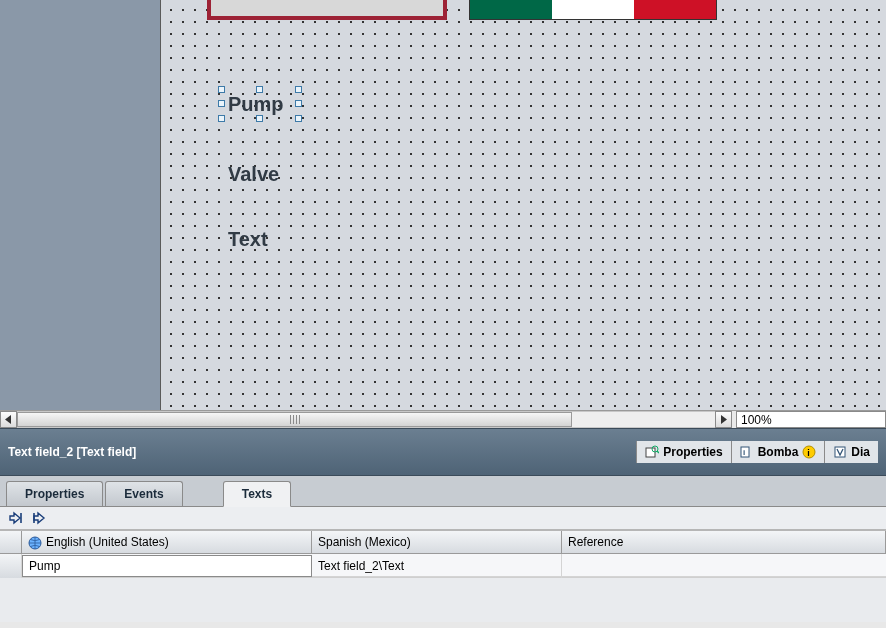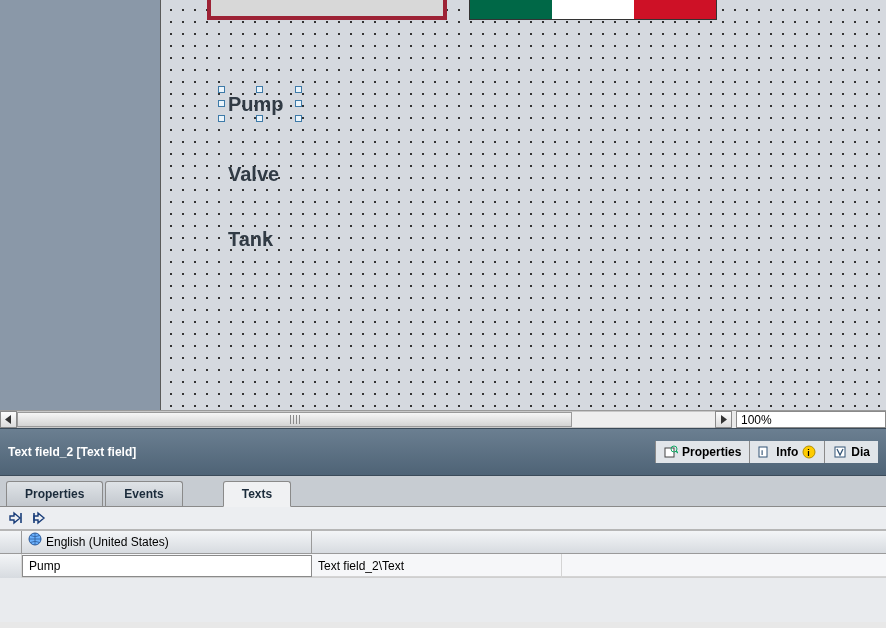--- a/index.html
+++ b/index.html
@@ -268,20 +268,21 @@
   }
   .grid-head {
     background: linear-gradient(#f3f5f7, #d7dbe0);
     border-top: 1px solid #b6b6b6;
     border-bottom: 1px solid #9a9a9a;
   }
   .grid-head .cell {
     border-right: 1px solid #9a9a9a;
     padding: 0 6px;
     display: flex;
+    align-items: center;
     gap: 4px;
     font-weight: normal;
   }
   .globe {
     width: 14px;
     height: 14px;
     display: inline-block;
   }
   .grid-row {
     border-bottom: 1px solid #d4d4d4;
@@ -328,21 +329,21 @@
       <div class="handle h-tm"></div>
       <div class="handle h-tr"></div>
       <div class="handle h-ml"></div>
       <div class="handle h-mr"></div>
       <div class="handle h-bl"></div>
       <div class="handle h-bm"></div>
       <div class="handle h-br"></div>
     </div>
 
     <div class="canvas-text t-valve">Valve</div>
-    <div class="canvas-text t-tank">Tank</div>
+    <div class="canvas-text t-tank">Text</div>
   </div>
 
   <div class="hscroll-row">
     <div class="sb-btn">
       <svg width="7" height="9" viewBox="0 0 7 9">
           <polygon points="6,0 6,9 0,4.5" fill="#333"></polygon>
         </svg>
     </div>
     <div class="sb-track">
       <div class="sb-thumb">
@@ -371,21 +372,21 @@
       </span>
       <span>Properties</span>
     </div>
     <div class="ins-tab">
       <span class="ins-ico">
         <svg width="14" height="14" viewBox="0 0 14 14">
             <rect x="1" y="2" width="8" height="10" fill="#fff" stroke="#357"></rect>
             <text x="3" y="10" font-size="8" fill="#357" font-family="Arial" font-weight="bold">i</text>
           </svg>
       </span>
-      <span>Info</span>
+      <span>Bomba</span>
       <span class="ins-ico">
         <svg width="14" height="14" viewBox="0 0 14 14">
             <circle cx="7" cy="7" r="6" fill="#ffcc00" stroke="#b38f00"></circle>
             <text x="5.2" y="10.5" font-size="9" font-weight="bold" fill="#000">i</text>
           </svg>
       </span>
     </div>
     <div class="ins-tab partial">
       <span class="ins-ico">
         <svg width="14" height="14" viewBox="0 0 14 14">
@@ -424,20 +425,26 @@
     <div class="cell row-stub"></div>
     <div class="cell">
       <span class="globe">
         <svg width="14" height="14" viewBox="0 0 14 14">
             <circle cx="7" cy="7" r="6" fill="#6bb2ff" stroke="#2b5a9a"></circle>
             <path d="M1 7 H13 M7 1 V13 M2.5 3.5 Q7 6 11.5 3.5 M2.5 10.5 Q7 8 11.5 10.5" fill="none" stroke="#2b5a9a" stroke-width="0.8"></path>
           </svg>
       </span>
       <span>English (United States)</span>
     </div>
+    <div class="cell">
+      <span>Spanish (Mexico)</span>
+    </div>
+    <div class="cell">
+      <span>Reference</span>
+    </div>
   </div>
 
   <div class="grid-row">
     <div class="cell row-stub"></div>
     <div class="cell input">
       <span>Pump</span>
     </div>
     <div class="cell">
       <span>Text field_2\Text</span>
     </div>

